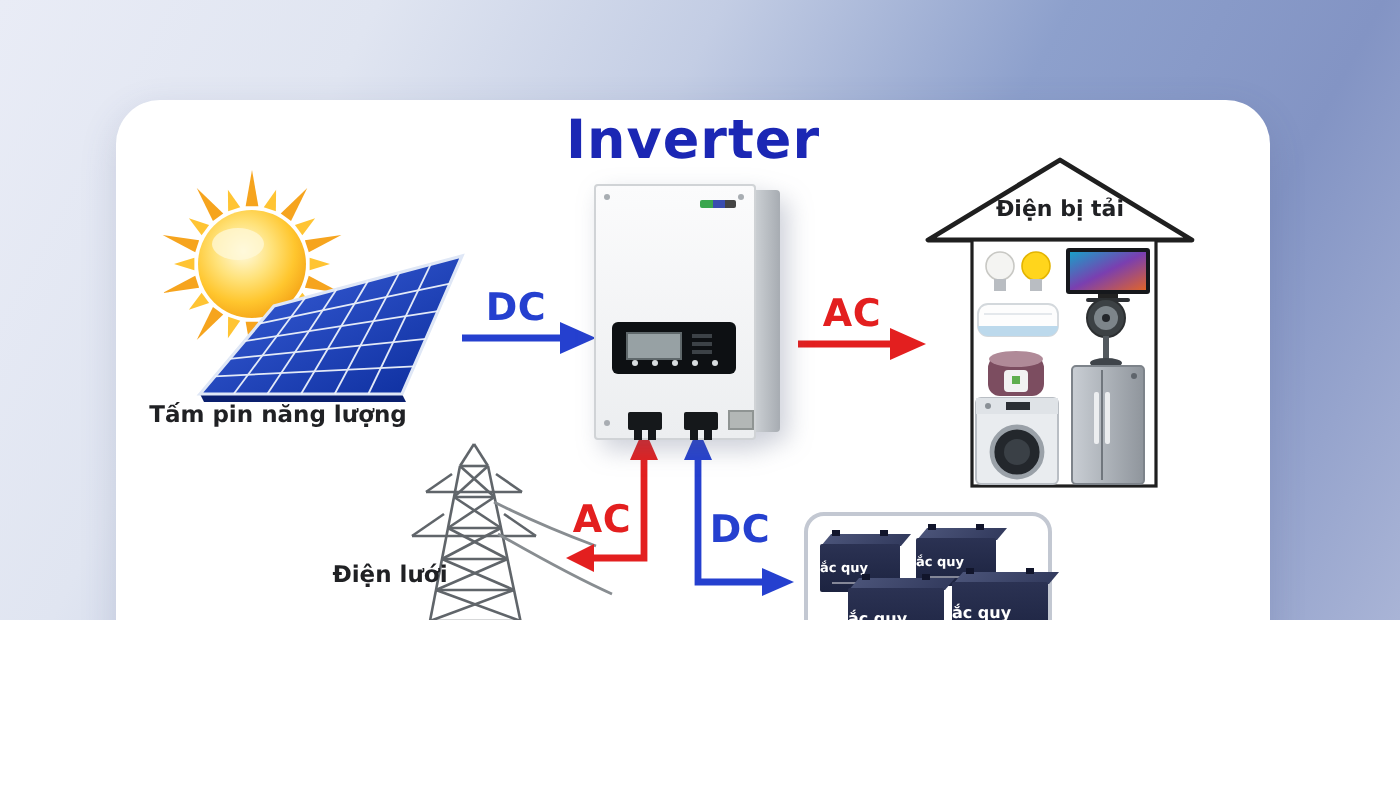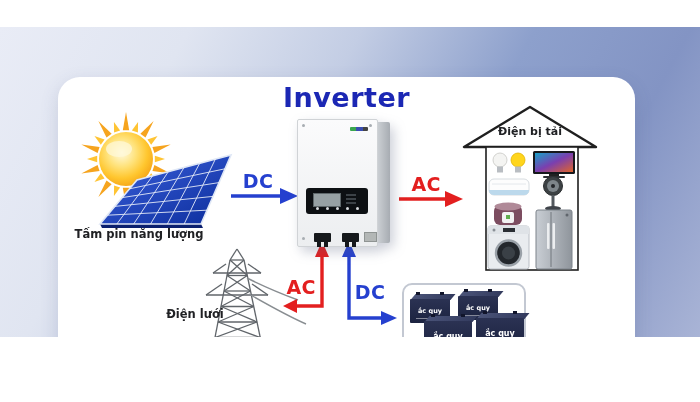--- a/index.html
+++ b/index.html
@@ -1,18 +1,18 @@
 <!DOCTYPE html>
 <html><head>
 <meta charset="utf-8">
 <style>
   html,body{margin:0;padding:0;}
   body{width:700px;height:402px;font-family:"DejaVu Sans","Liberation Sans",sans-serif;}
   #scene{position:relative;width:700px;height:310px;overflow:hidden;
-    background:linear-gradient(118deg,#e9ecf6 0%,#e0e5f1 22%,#c3cde4 42%,#8da0cc 62%,#8394c4 80%,#a9b4d6 100%);margin-top:27px;}
+    background:linear-gradient(118deg,#e9ecf6 0%,#e0e5f1 22%,#c3cde4 42%,#8da0cc 62%,#8394c4 80%,#a9b4d6 100%);}
   .card{position:absolute;left:58px;top:50px;width:577px;height:320px;background:#ffffff;
     border-radius:22px;box-shadow:0 6px 18px rgba(70,85,130,.18);}
   .title{position:absolute;left:58px;top:55px;width:577px;text-align:center;
     font-size:27px;font-weight:bold;color:#1b27b4;letter-spacing:.5px;}
   svg.overlay{position:absolute;left:0;top:0;width:700px;height:402px;}
   .lbl{position:absolute;font-weight:bold;color:#202124;font-size:11.5px;text-align:center;line-height:1.1;}
   .arrow-lbl{position:absolute;font-size:19px;font-weight:bold;text-align:center;letter-spacing:.3px;}
   .blue{color:#2540cf}.red{color:#e31f1f}
   
   .inverter{position:absolute;left:297px;top:92px;width:95px;height:128px;filter:drop-shadow(4px 5px 6px rgba(90,100,130,.3));}
@@ -26,21 +26,21 @@
   .inv-led{position:absolute;width:10px;height:2px;background:#3c4247;left:40px;}
   .inv-btn{position:absolute;width:3px;height:3px;border-radius:50%;background:#d8dcdf;top:19px;}
   .inv-conn{position:absolute;top:113px;width:17px;height:9px;background:#15181b;border-radius:1px;}
   .inv-conn i{position:absolute;top:9px;width:4px;height:5px;background:#15181b;display:block;}
   .inv-grey{position:absolute;left:66px;top:112px;width:11px;height:8px;background:#b3b7b6;border:1px solid #8f9493;}
   
   .bat-box{position:absolute;left:402px;top:256px;width:120px;height:88px;background:#fff;border:2px solid #c3c8d2;border-radius:10px;}
   .battery{position:absolute;}
   .bat-top{position:absolute;left:3px;top:-5px;height:6px;right:-3px;background:linear-gradient(90deg,#4a5378,#333b5e);transform:skewX(-40deg);}
   .bat-face{position:absolute;inset:0;background:linear-gradient(180deg,#2b3253,#1c2340);border-radius:1px;
-    display:flex;align-items:center;justify-content:center;}
+    display:flex;align-items:center;}
   .bat-face span{color:#fff;font-weight:bold;}
   .bat-term{position:absolute;width:4px;height:3px;background:#11152b;top:-7px;}
   .bat-line{position:absolute;left:15%;right:15%;bottom:4px;height:1px;background:rgba(255,255,255,.45);}
 </style>
 </head>
 <body>
 
 <div id="scene">
   <div class="card"></div>
 

